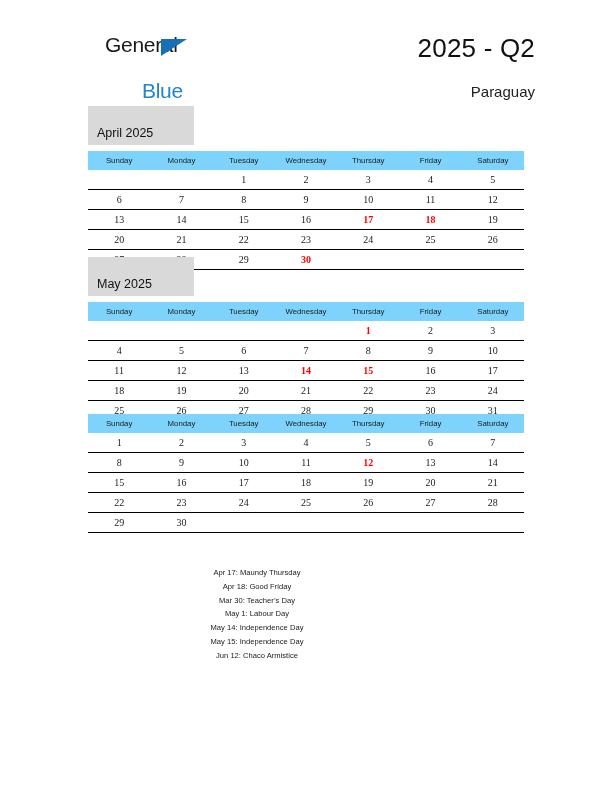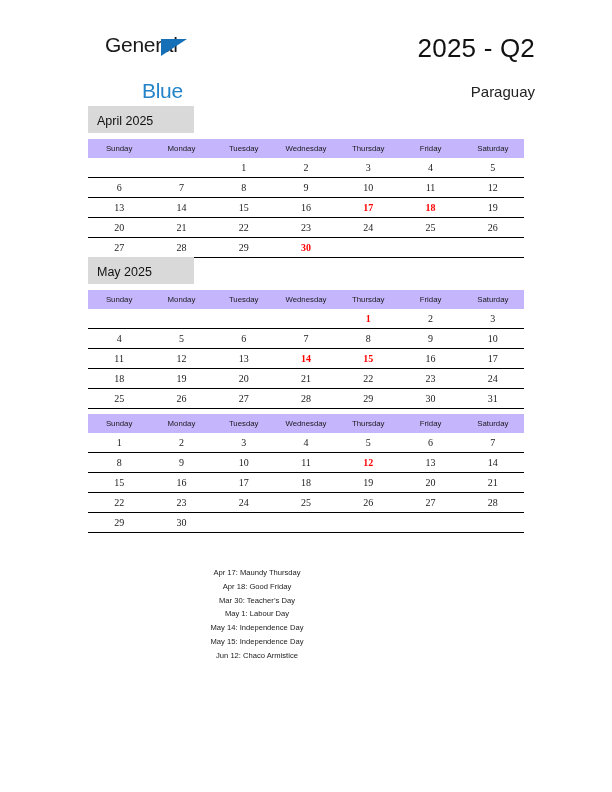--- a/index.html
+++ b/index.html
@@ -84,33 +84,33 @@
   .month-block {
     position: absolute;
     left: 88px;
     width: 436px;
   }
   .month-label {
     display: inline-block;
     background: #d9d9d9;
     font-size: 12.5px;
     color: #111111;
-    padding: 8px 9px 5px 9px;
+    padding: 20px 9px 5px 9px;
     min-width: 106px;
     box-sizing: border-box;
     line-height: 14px;
   }
   table.cal {
     width: 436px;
     border-collapse: collapse;
     table-layout: fixed;
     margin-top: 6px;
   }
   table.cal th {
-    background: #c4b5fd;
+    background: #7dd3fc;
     font-size: 7.8px;
     font-weight: normal;
     color: #1a1a1a;
     text-align: center;
     padding: 5px 0 5px 0;
     font-family: "Liberation Sans", sans-serif;
     border: none;
   }
   table.cal td {
     text-align: center;

